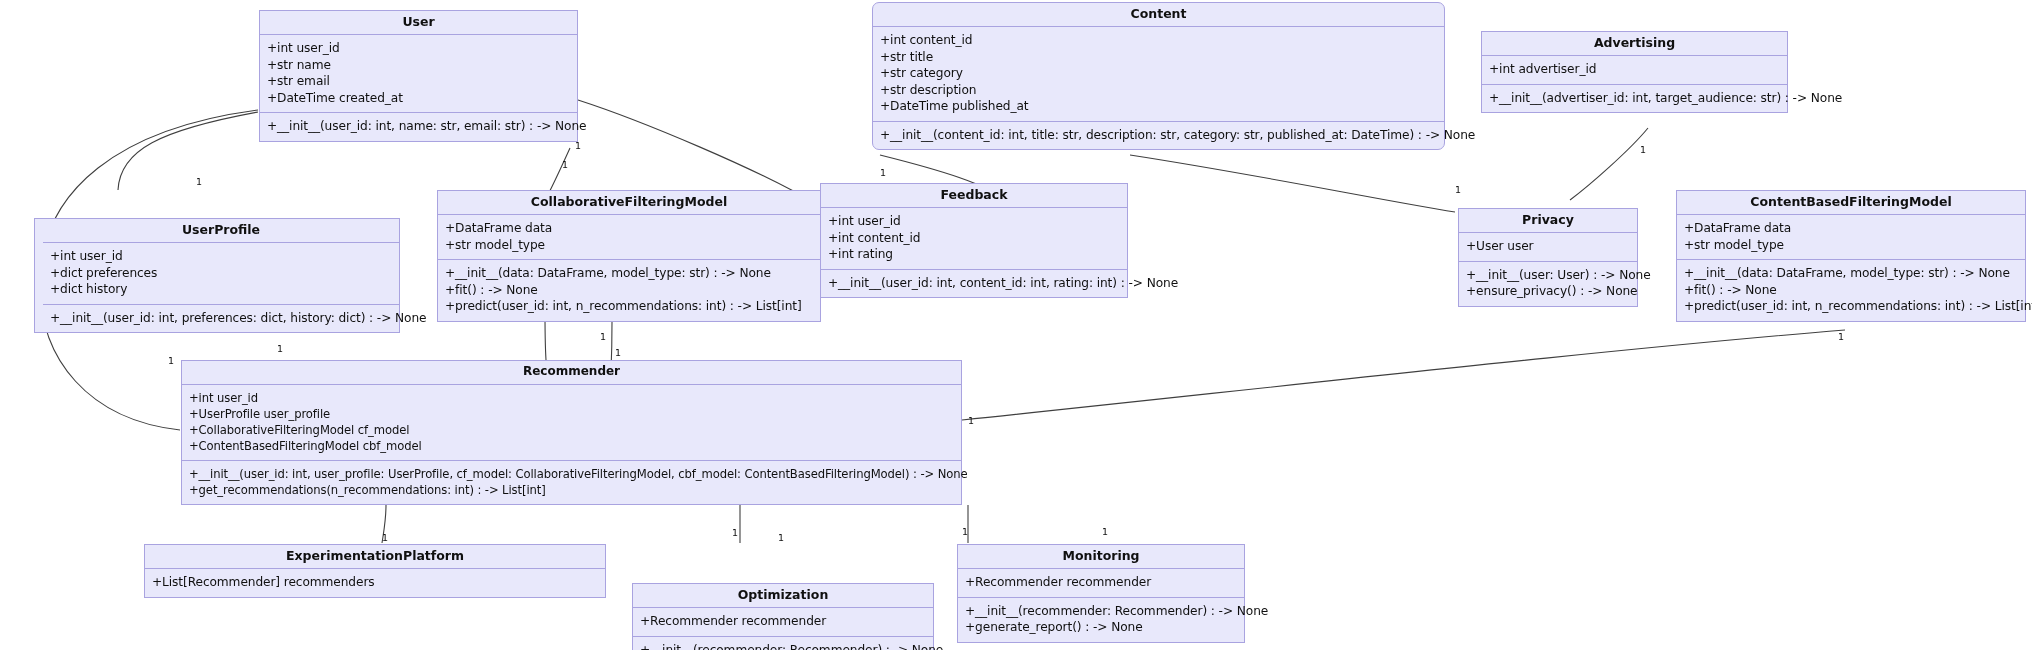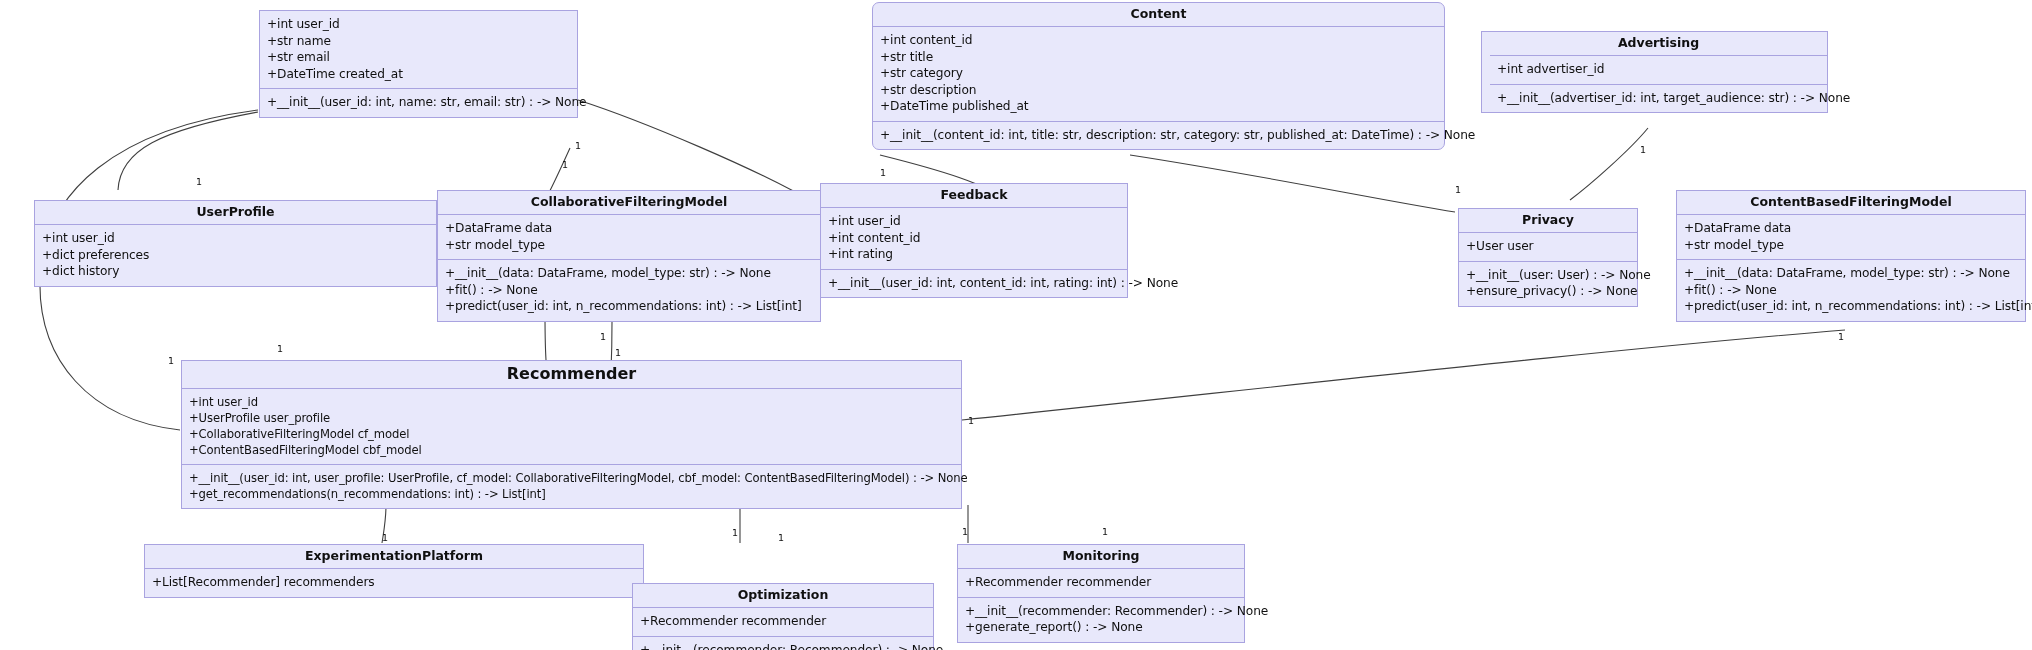--- a/index.html
+++ b/index.html
@@ -51,21 +51,21 @@
   }
   .mult {
     position: absolute;
     font-size: 9.5px;
     color: #111;
     line-height: 1;
     white-space: nowrap;
   }
   
   .dense .uml-line { font-size: 11.6px; line-height: 16px; }
-  .dense .uml-title { font-size: 16px; }
+  .dense .uml-title { font-size: 12px; }
 </style>
 </head>
 <body>
 
 <div id="canvas">
 
   <svg class="edges" viewBox="0 0 2032 650" preserveAspectRatio="none">
 
     <path d="M 258,112 C 160,130 120,150 118,190"></path>
 
@@ -108,20 +108,21 @@
   <span class="mult" style="left:168px;top:356px">1</span>
   <span class="mult" style="left:968px;top:416px">1</span>
   <span class="mult" style="left:1838px;top:332px">1</span>
   <span class="mult" style="left:382px;top:533px">1</span>
   <span class="mult" style="left:732px;top:528px">1</span>
   <span class="mult" style="left:778px;top:533px">1</span>
   <span class="mult" style="left:962px;top:527px">1</span>
   <span class="mult" style="left:1102px;top:527px">1</span>
 
   <div class="uml-class" style="left:259px;top:10px;width:319px;">
+    <div class="uml-title">User</div>
     <div class="uml-compartment">
       <div class="uml-line">+int user_id</div>
       <div class="uml-line">+str name</div>
       <div class="uml-line">+str email</div>
       <div class="uml-line">+DateTime created_at</div>
     </div>
     <div class="uml-compartment">
       <div class="uml-line">+__init__(user_id: int, name: str, email: str) : -&gt; None</div>
     </div>
   </div>
@@ -133,36 +134,39 @@
       <div class="uml-line">+str title</div>
       <div class="uml-line">+str category</div>
       <div class="uml-line">+str description</div>
       <div class="uml-line">+DateTime published_at</div>
     </div>
     <div class="uml-compartment">
       <div class="uml-line">+__init__(content_id: int, title: str, description: str, category: str, published_at: DateTime) : -&gt; None</div>
     </div>
   </div>
 
-  <div class="uml-class" style="left:1481px;top:31px;width:347px;padding-left:8px;">
+  <div class="uml-class" style="left:1481px;top:31px;width:307px;">
     <div class="uml-title">Advertising</div>
     <div class="uml-compartment">
       <div class="uml-line">+int advertiser_id</div>
     </div>
     <div class="uml-compartment">
       <div class="uml-line">+__init__(advertiser_id: int, target_audience: str) : -&gt; None</div>
     </div>
   </div>
 
-  <div class="uml-class" style="left:34px;top:200px;width:403px;">
+  <div class="uml-class" style="left:34px;top:218px;width:366px;padding-left:8px;">
     <div class="uml-title">UserProfile</div>
     <div class="uml-compartment">
       <div class="uml-line">+int user_id</div>
       <div class="uml-line">+dict preferences</div>
       <div class="uml-line">+dict history</div>
+    </div>
+    <div class="uml-compartment">
+      <div class="uml-line">+__init__(user_id: int, preferences: dict, history: dict) : -&gt; None</div>
     </div>
   </div>
 
   <div class="uml-class" style="left:437px;top:190px;width:384px;">
     <div class="uml-title">CollaborativeFilteringModel</div>
     <div class="uml-compartment">
       <div class="uml-line">+DataFrame data</div>
       <div class="uml-line">+str model_type</div>
     </div>
     <div class="uml-compartment">
@@ -215,21 +219,21 @@
       <div class="uml-line">+UserProfile user_profile</div>
       <div class="uml-line">+CollaborativeFilteringModel cf_model</div>
       <div class="uml-line">+ContentBasedFilteringModel cbf_model</div>
     </div>
     <div class="uml-compartment">
       <div class="uml-line">+__init__(user_id: int, user_profile: UserProfile, cf_model: CollaborativeFilteringModel, cbf_model: ContentBasedFilteringModel) : -&gt; None</div>
       <div class="uml-line">+get_recommendations(n_recommendations: int) : -&gt; List[int]</div>
     </div>
   </div>
 
-  <div class="uml-class" style="left:144px;top:544px;width:500px;">
+  <div class="uml-class" style="left:144px;top:544px;width:462px;">
     <div class="uml-title">ExperimentationPlatform</div>
     <div class="uml-compartment">
       <div class="uml-line">+List[Recommender] recommenders</div>
     </div>
   </div>
 
   <div class="uml-class" style="left:632px;top:544px;width:302px;margin-top:39px;">
     <div class="uml-title">Optimization</div>
     <div class="uml-compartment">
       <div class="uml-line">+Recommender recommender</div>

